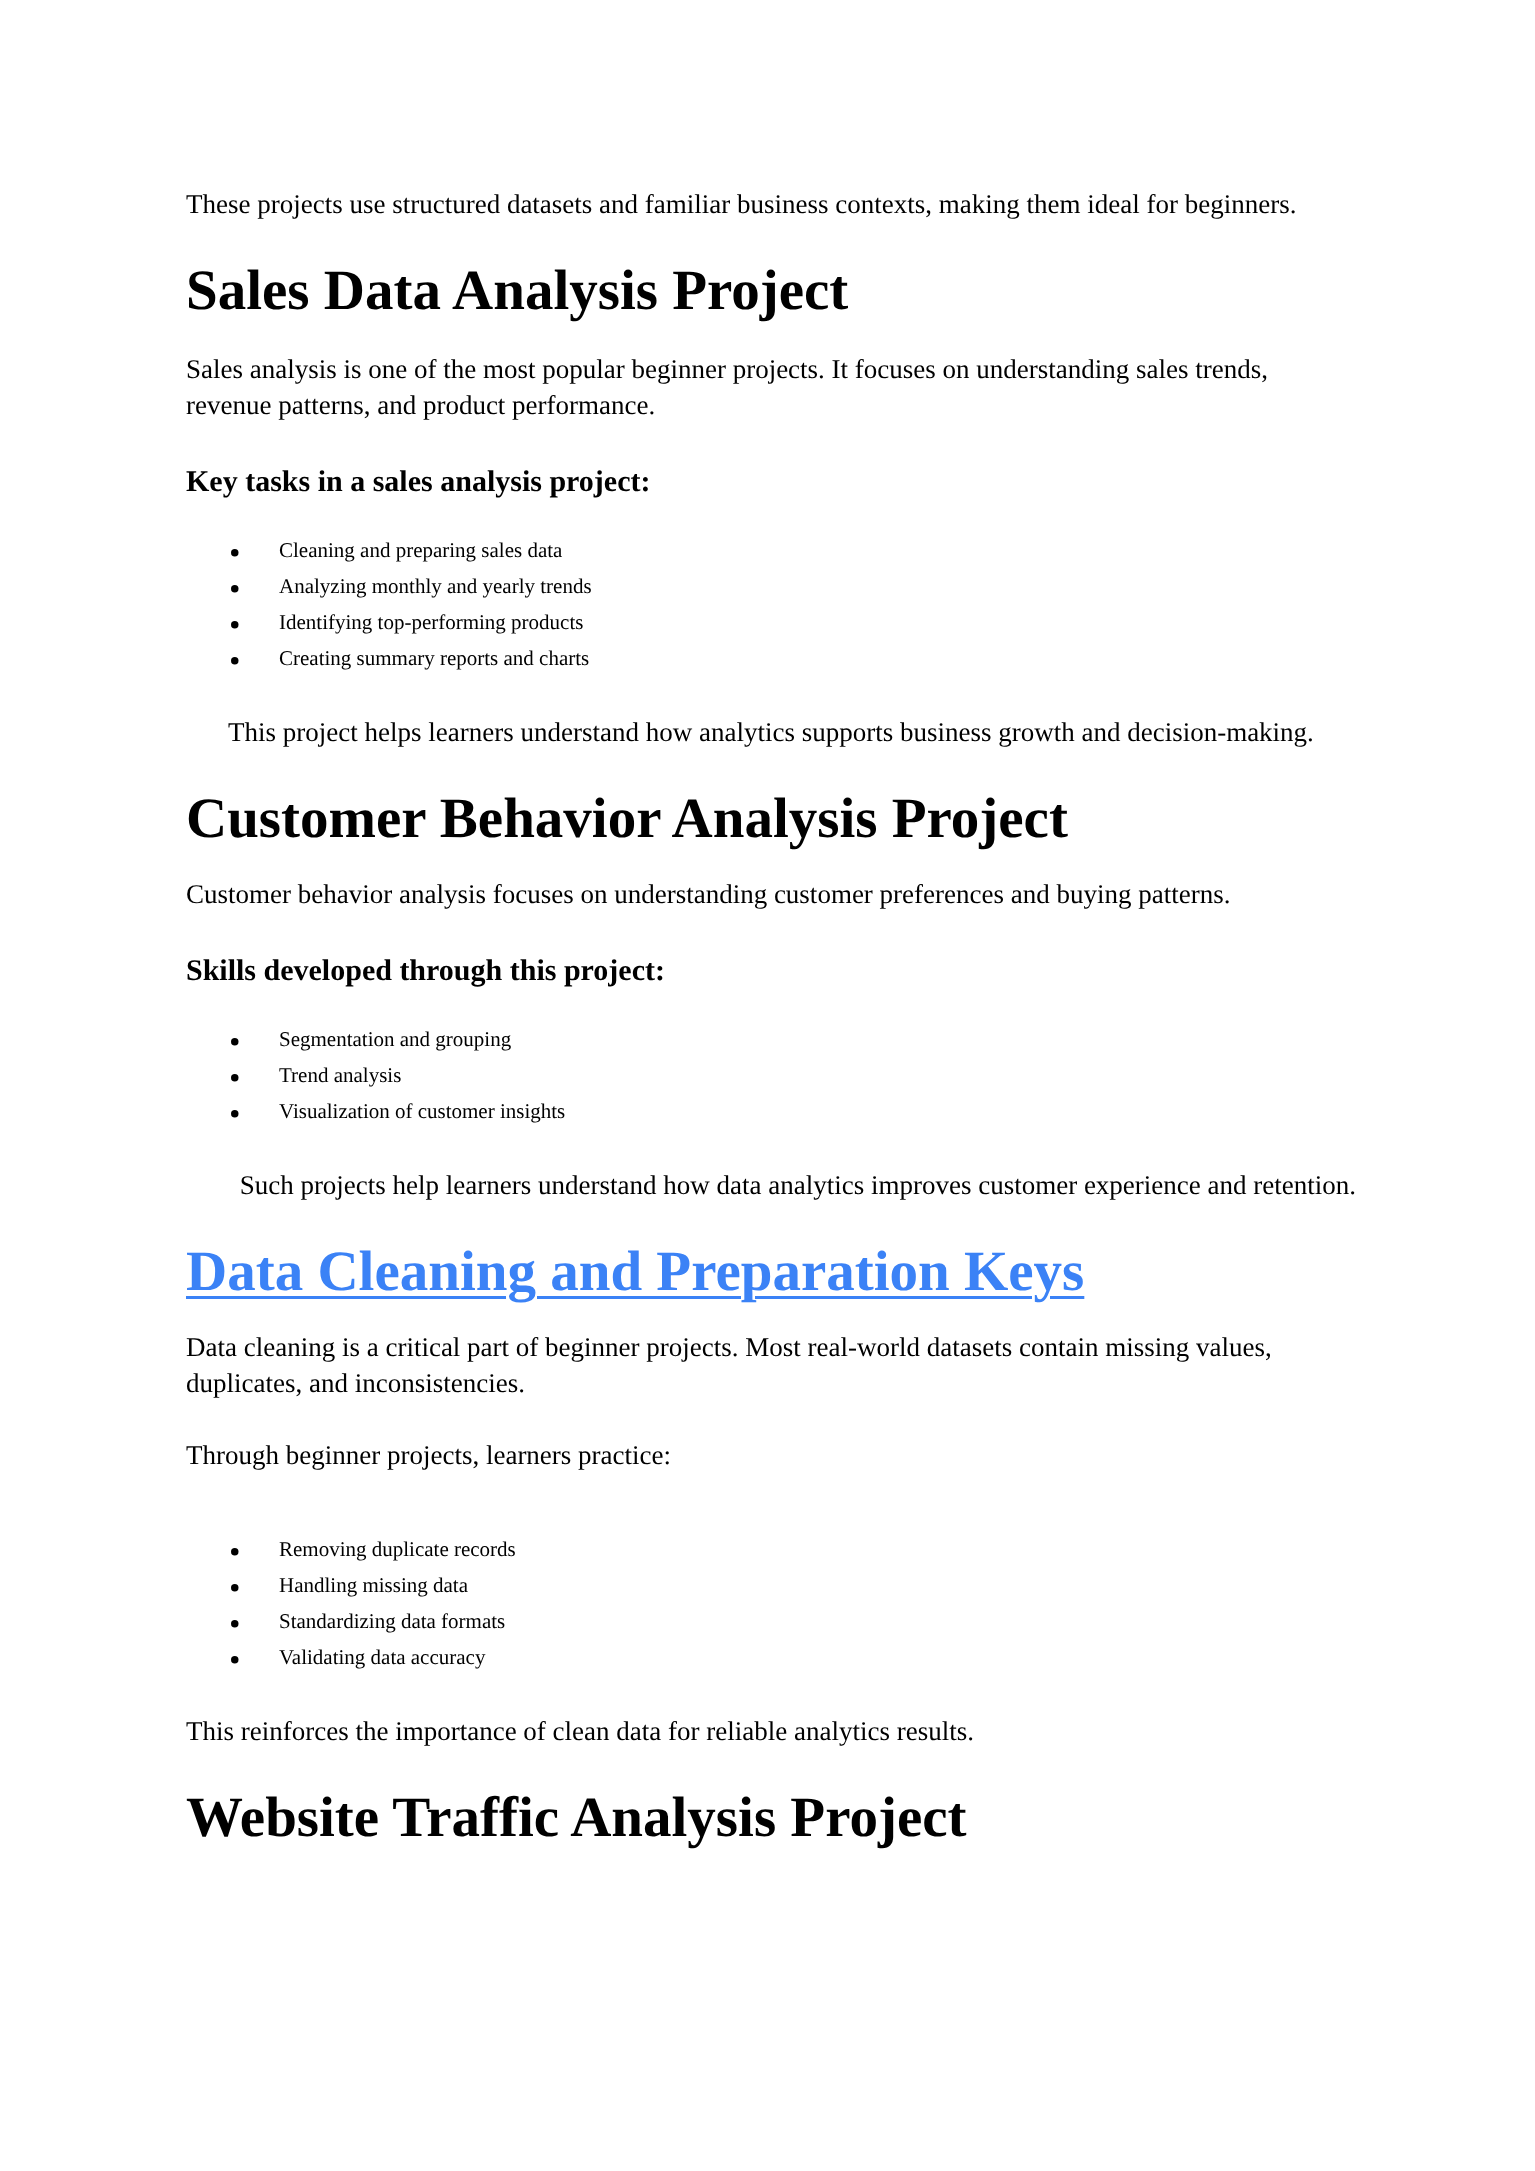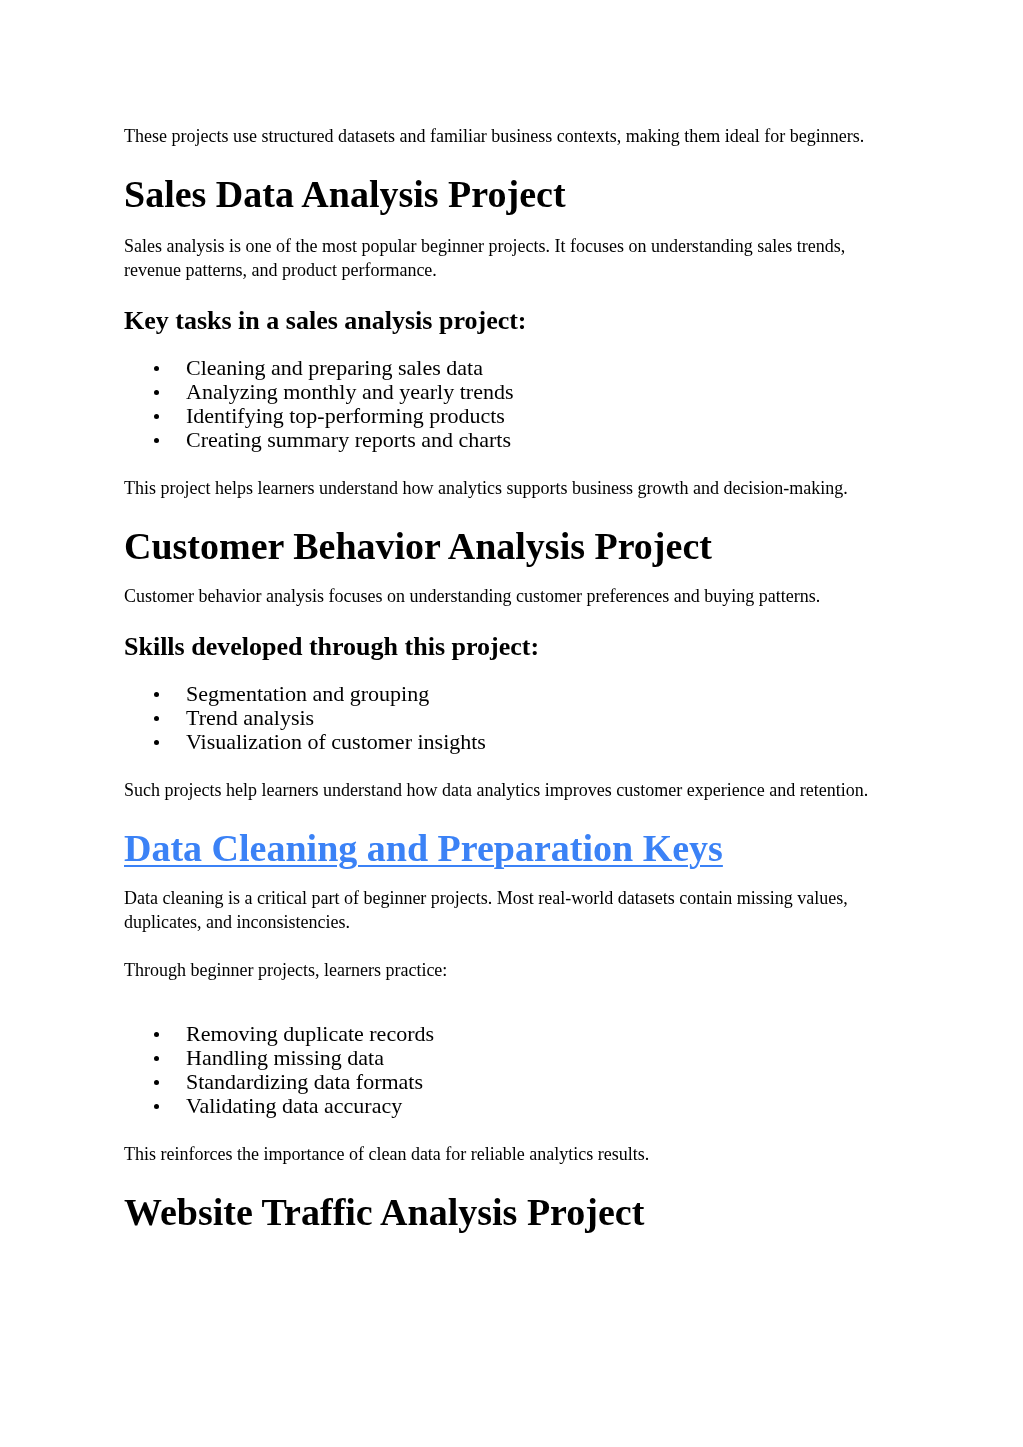--- a/index.html
+++ b/index.html
@@ -26,40 +26,40 @@
       line-height: 24px;
       margin: 0;
     }
     h2.section {
       font-size: 38px;
       font-weight: bold;
       line-height: 36px;
       margin: 0;
     }
     h3.sub {
-      font-size: 26px;
+      font-size: 20px;
       font-weight: bold;
       line-height: 26px;
       margin: 0;
     }
     a.link-heading {
       color: #1561c0;
       text-decoration: underline;
       text-decoration-thickness: 2px;
       text-underline-offset: 4px;
     }
     ul.bullets {
       list-style: none;
       margin: 0;
       padding: 0;
     }
     ul.bullets li {
       position: relative;
       padding-left: 62px;
-      font-size: 22px;
+      font-size: 14px;
       line-height: 24px;
     }
     ul.bullets li .bullet {
       position: absolute;
       left: 30px;
       top: 10px;
       width: 5px;
       height: 5px;
       border-radius: 50%;
       background: #000;
@@ -74,31 +74,31 @@
 
   <h2 class="section" style="margin-bottom:22px;">Sales Data Analysis Project</h2>
   <p class="body" style="margin-bottom:26px;">Sales analysis is one of the most popular beginner projects. It focuses on understanding sales trends, revenue patterns, and product performance.</p>
   <h3 class="sub" style="margin-bottom:22px;">Key tasks in a sales analysis project:</h3>
   <ul class="bullets" style="margin-bottom:24px;">
     <li><span class="bullet"></span><span>Cleaning and preparing sales data</span></li>
     <li><span class="bullet"></span><span>Analyzing monthly and yearly trends</span></li>
     <li><span class="bullet"></span><span>Identifying top-performing products</span></li>
     <li><span class="bullet"></span><span>Creating summary reports and charts</span></li>
   </ul>
-  <p class="body" style="margin-bottom:28px;">This project helps learners understand how analytics supports business growth and decision-making.</p>
+  <p class="body" style="margin-bottom:28px;text-align:center;">This project helps learners understand how analytics supports business growth and decision-making.</p>
 
   <h2 class="section" style="margin-bottom:20px;">Customer Behavior Analysis Project</h2>
   <p class="body" style="margin-bottom:26px;">Customer behavior analysis focuses on understanding customer preferences and buying patterns.</p>
   <h3 class="sub" style="margin-bottom:22px;">Skills developed through this project:</h3>
   <ul class="bullets" style="margin-bottom:24px;">
     <li><span class="bullet"></span><span>Segmentation and grouping</span></li>
     <li><span class="bullet"></span><span>Trend analysis</span></li>
     <li><span class="bullet"></span><span>Visualization of customer insights</span></li>
   </ul>
-  <p class="body" style="margin-bottom:28px;">Such projects help learners understand how data analytics improves customer experience and retention.</p>
+  <p class="body" style="margin-bottom:28px;text-align:right;">Such projects help learners understand how data analytics improves customer experience and retention.</p>
 
   <h2 class="section" style="margin-bottom:20px;">
     <a class="link-heading" href="#" style="color: #3b82f6;">Data Cleaning and Preparation Keys</a>
   </h2>
   <p class="body" style="margin-bottom:24px;">Data cleaning is a critical part of beginner projects. Most real-world datasets contain missing values, duplicates, and inconsistencies.</p>
   <p class="body" style="margin-bottom:40px;">Through beginner projects, learners practice:</p>
   <ul class="bullets" style="margin-bottom:24px;">
     <li><span class="bullet"></span><span>Removing duplicate records</span></li>
     <li><span class="bullet"></span><span>Handling missing data</span></li>
     <li><span class="bullet"></span><span>Standardizing data formats</span></li>

